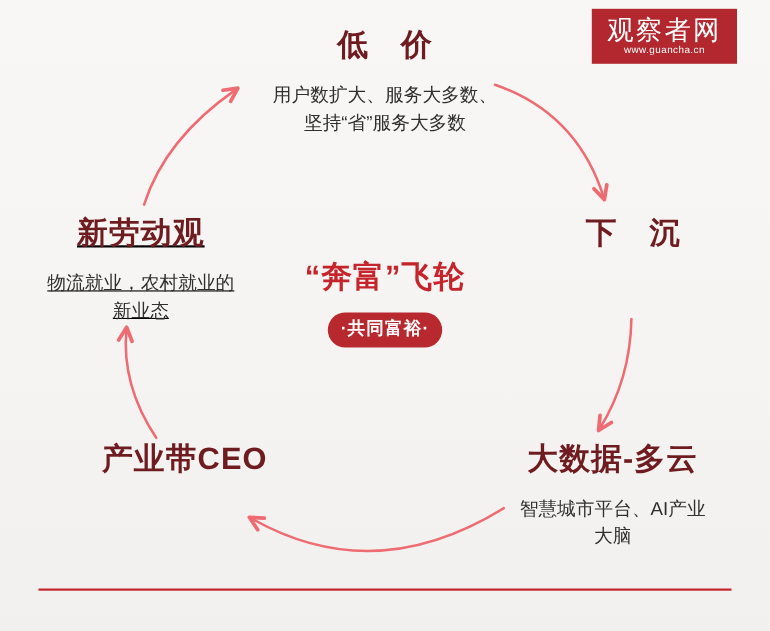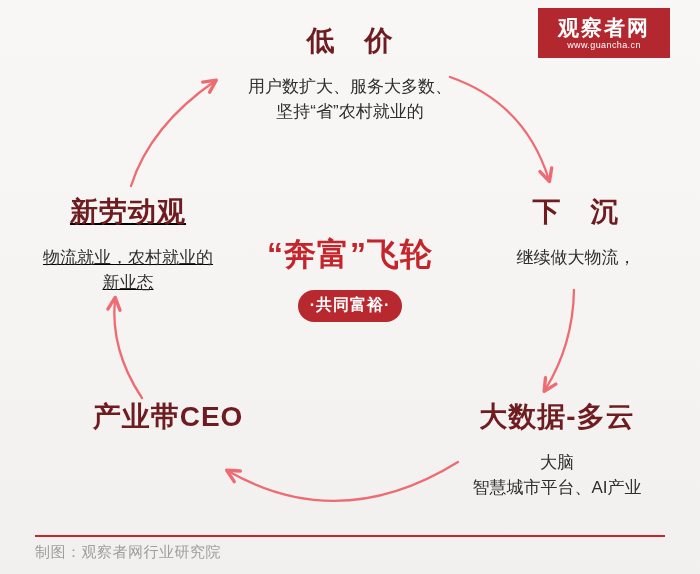--- a/index.html
+++ b/index.html
@@ -13,34 +13,34 @@
   .node{position:absolute;text-align:center;}
   .node-title{font-size:28px;font-weight:bold;color:#6f1c21;letter-spacing:1px;line-height:30px;text-align:center;}
   .node-desc{margin-top:18px;font-size:17px;line-height:25px;color:#2f2f2f;}
   .n-top{left:190px;top:26px;width:320px;}
   .n-right{left:456px;top:197px;width:240px;}
   .n-left{left:8px;top:197px;width:240px;text-decoration:underline;}
   .n-bottom-right{left:424px;top:402px;width:266px;}
   .n-bottom-left{left:46px;top:402px;width:244px;}
 
   .center-group{position:absolute;left:190px;top:233px;width:320px;text-align:center;}
-  .center-title{font-size:32px;font-weight:bold;color:#c5242b;letter-spacing:1px;}
+  .center-title{font-size:28px;font-weight:bold;color:#c5242b;letter-spacing:1px;}
   .center-badge{
     display:inline-block;margin-top:13px;
     background:#b8292f;color:#ffffff;
     font-size:16px;font-weight:bold;letter-spacing:1px;
     border-radius:20px;padding:5px 12px 6px 12px;
   }
 
   .logo{
     position:absolute;left:538px;top:8px;width:132px;height:50px;
     background:#b2282e;color:#ffffff;text-align:center;
     display:flex;flex-direction:column;justify-content:center;gap:1px;
   }
-  .logo-name{font-size:21px;font-weight:bold;letter-spacing:2px;line-height:22px;}
+  .logo-name{font-size:24px;font-weight:normal;letter-spacing:2px;line-height:22px;}
   .logo-url{font-size:9px;font-weight:normal;letter-spacing:0.4px;line-height:10px;}
 
   .arrows{position:absolute;left:0;top:0;pointer-events:none;}
 
   .footer-line{position:absolute;left:35px;top:535px;width:630px;height:2px;background:#c3262c;}
   .footer-credit{position:absolute;left:35px;top:543px;font-size:15px;color:#9e9e9e;letter-spacing:0.5px;}
 </style>
 </head>
 <body>
 
@@ -61,52 +61,50 @@
 
   <div class="logo">
     <div class="logo-name">观察者网</div>
     <div class="logo-url">www.guancha.cn</div>
   </div>
 
   <div class="node n-top">
     <div class="node-title">低　价</div>
     <div class="node-desc">
       <div>用户数扩大、服务大多数、</div>
-      <div>坚持“省”农村就业的</div>
+      <div>坚持“省”服务大多数</div>
     </div>
   </div>
 
   <div class="node n-right">
     <div class="node-title">下　沉</div>
     <div class="node-desc">
-      <div>继续做大物流，</div>
     </div>
   </div>
 
   <div class="node n-left">
     <div class="node-title">新劳动观</div>
     <div class="node-desc">
       <div>物流就业，农村就业的</div>
       <div>新业态</div>
     </div>
   </div>
 
   <div class="node n-bottom-right">
     <div class="node-title">大数据-多云</div>
     <div class="node-desc">
+      <div>智慧城市平台、AI产业</div>
       <div>大脑</div>
-      <div>智慧城市平台、AI产业</div>
     </div>
   </div>
 
   <div class="node n-bottom-left">
     <div class="node-title">产业带CEO</div>
   </div>
 
   <div class="center-group">
     <div class="center-title">“奔富”飞轮</div>
     <div><span class="center-badge">·共同富裕·</span></div>
   </div>
 
   <div class="footer-line"></div>
-  <div class="footer-credit">制图：观察者网行业研究院</div>
 
 </div>
 
 </body></html>

